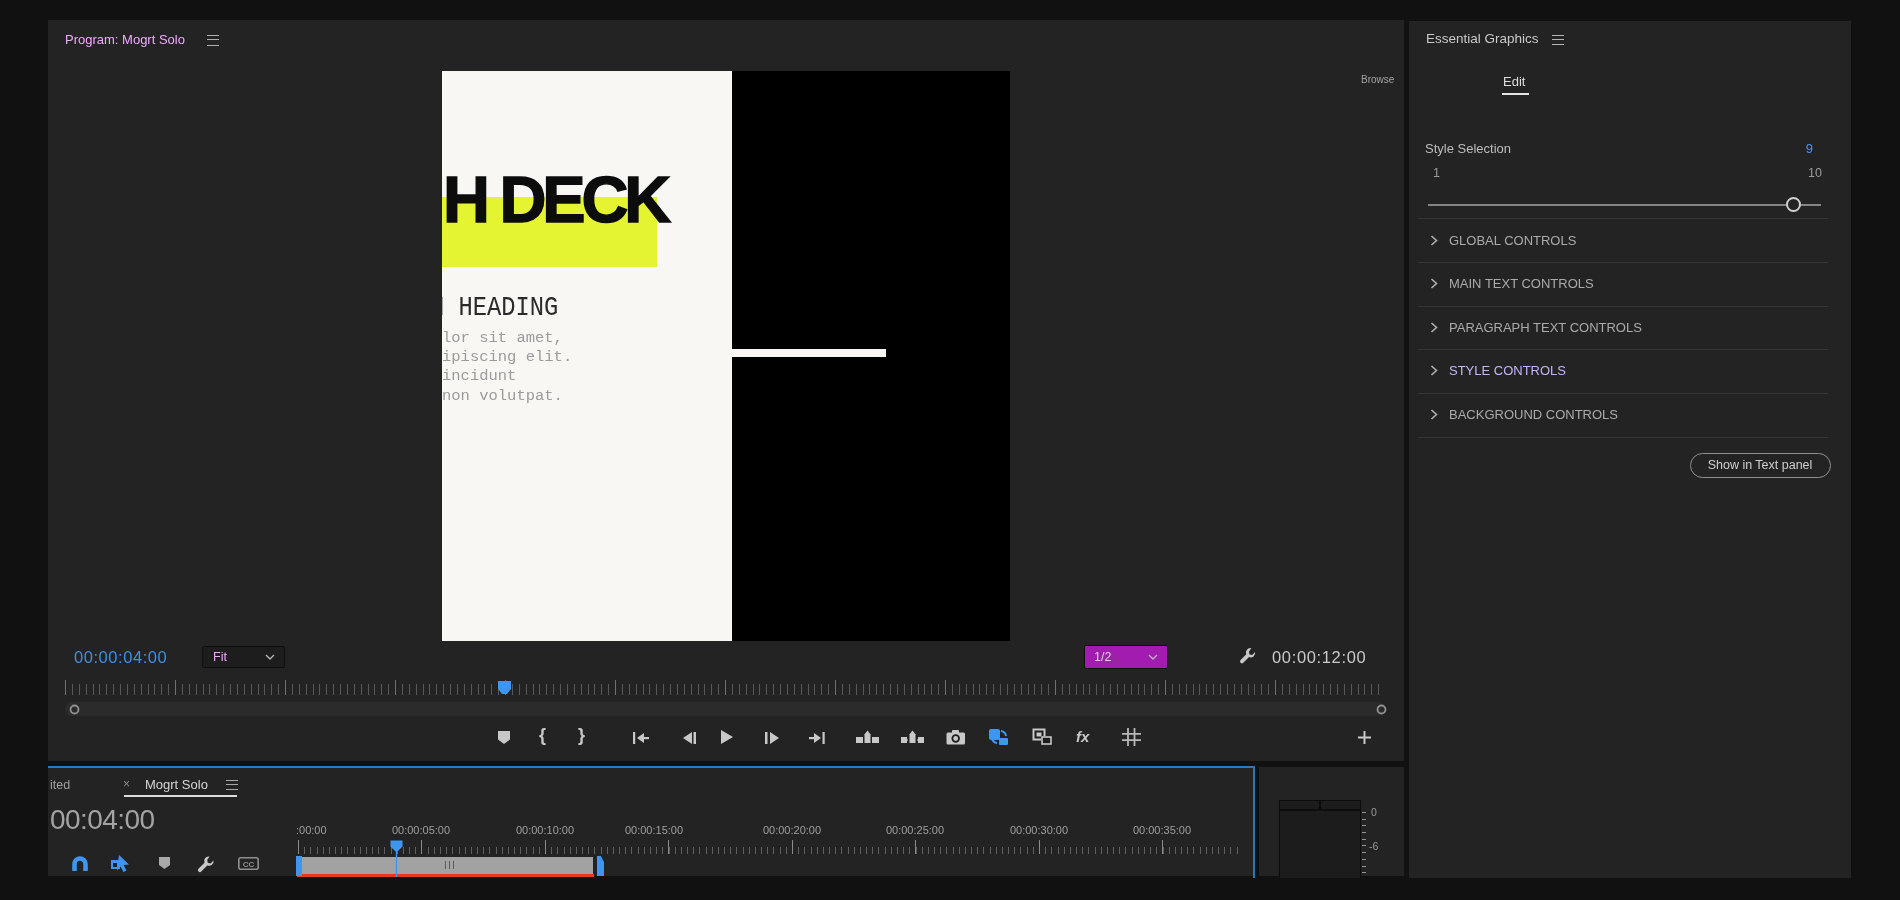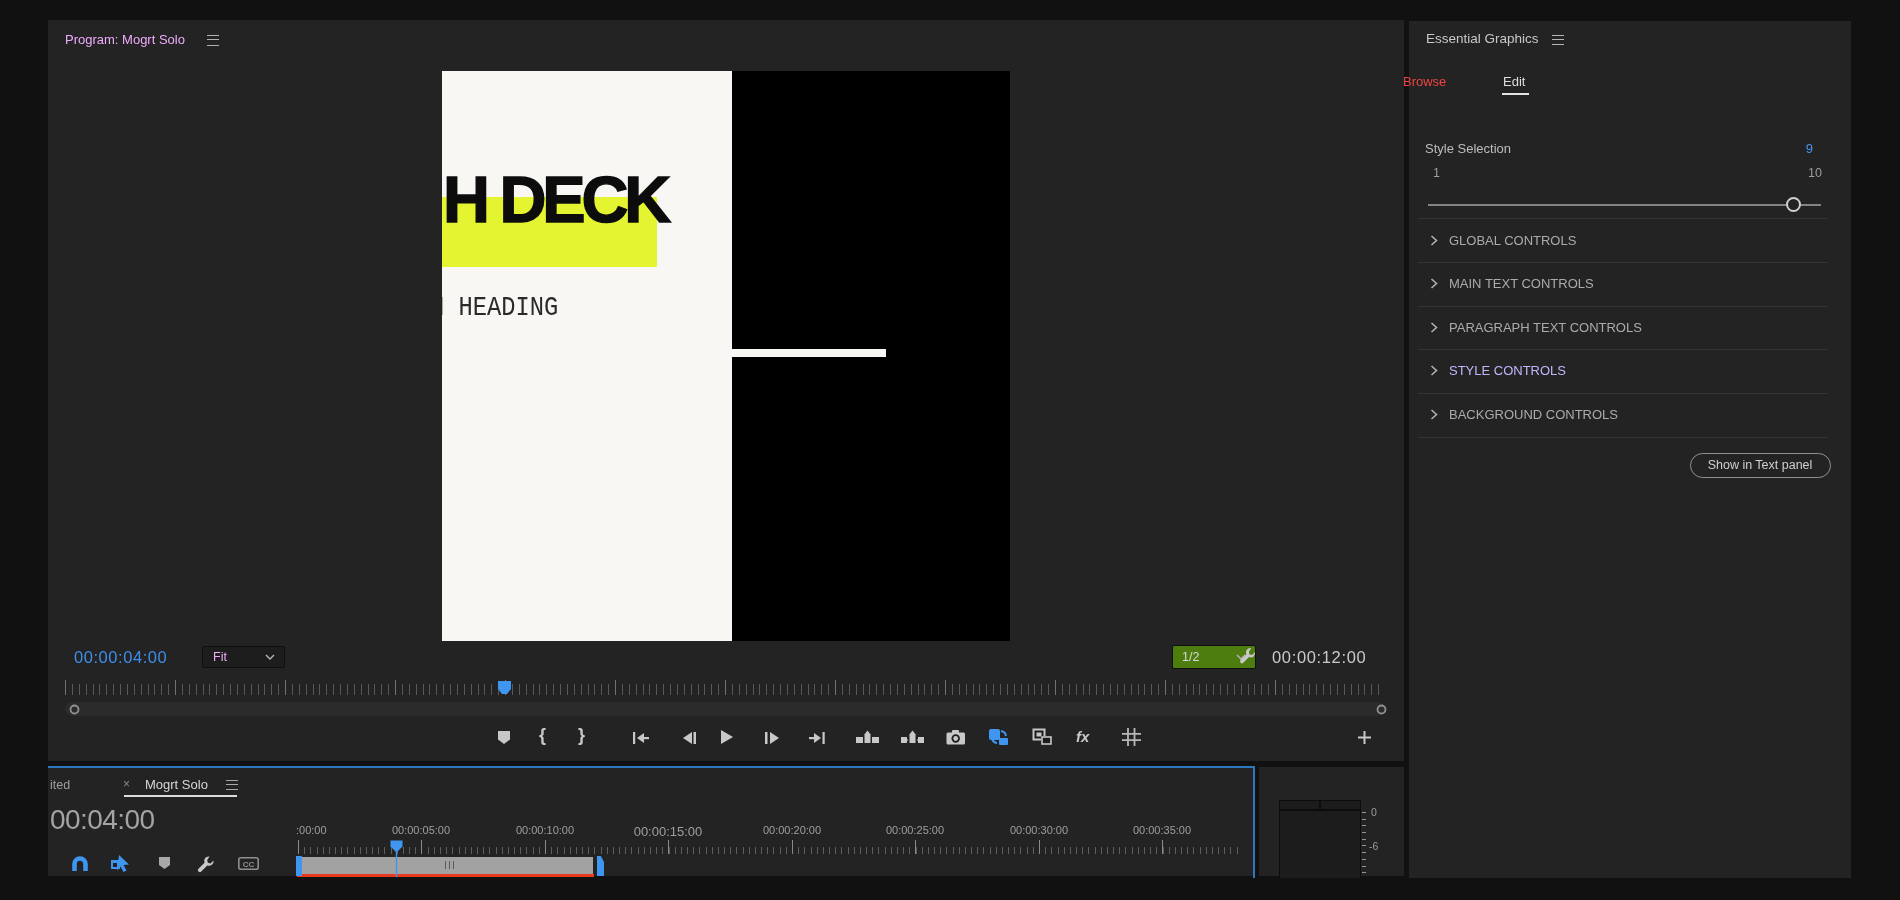--- a/index.html
+++ b/index.html
@@ -14,32 +14,36 @@
 <div class="panel" style="left:48px;top:20px;width:1356px;height:741px"></div>
 <div class="txt" style="left:65px;top:32px;font-size:13px;color:#f0abfc">Program: Mogrt Solo</div>
 <div class="abs" style="left:207px;top:35px;width:12px;height:9px;border-top:1.6px solid #b0b0b0;border-bottom:1.6px solid #b0b0b0">
     <div style="margin-top:2.7px;height:1.6px;background:#b0b0b0"></div>
   </div>
 
 <div class="abs" style="left:442px;top:71px;width:290px;height:570px;background:#f8f7f4;overflow:hidden">
   <div class="abs" style="left:0;top:126px;width:215px;height:70px;background:#e4f431"></div>
   <div class="txt" id="hdeck" style="left:1px;top:91px;font-size:65px;font-weight:bold;color:#0c0c0c;letter-spacing:-4.2px;-webkit-text-stroke:1.4px #0c0c0c">H DECK</div>
   <div class="txt" id="hheading" style="left:-12px;top:222px;font-size:27px;color:#2a2a2a;font-family:'Liberation Mono',monospace;transform:scaleX(0.88);transform-origin:0 0">H HEADING</div>
+  <div class="txt" id="para" style="left:0px;top:258px;font-size:15.5px;line-height:19.2px;color:#9b9b9b;font-family:'Liberation Mono',monospace">lor sit amet,
+ipiscing elit.
+incidunt
+non volutpat.</div>
 </div>
 <div class="abs" style="left:732px;top:71px;width:278px;height:570px;background:#000"></div>
 <div class="abs" style="left:732px;top:349px;width:154px;height:8px;background:#f8f7f4"></div>
 
 <div class="txt" style="left:74px;top:648px;font-size:16.5px;color:#3c8fe8;letter-spacing:0.55px">00:00:04:00</div>
 <div class="abs" style="left:202px;top:646px;width:81px;height:20px;background:#1d1d1d;border:1px solid #0f0f0f;border-radius:2px">
   <div class="txt" style="left:10px;top:3px;font-size:12.5px;color:#f0abfc">Fit</div>
   <svg style="left:62px;top:7px" width="10" height="6">
       <polyline points="1,1 5,5 9,1" fill="none" stroke="#b5b5b5" stroke-width="1.4"></polyline>
     </svg>
 </div>
-<div class="abs" style="left:1172px;top:645px;width:82px;height:22px;background:#4d7c0f;border:1px solid #0f0f0f;border-radius:2px">
+<div class="abs" style="left:1084px;top:645px;width:82px;height:22px;background:#a21caf;border:1px solid #0f0f0f;border-radius:2px">
   <div class="txt" style="left:9px;top:4px;font-size:12.5px;color:#d8d8d8">1/2</div>
   <svg style="left:63px;top:8px" width="10" height="6">
       <polyline points="1,1 5,5 9,1" fill="none" stroke="#b5b5b5" stroke-width="1.4"></polyline>
     </svg>
 </div>
 <svg style="left:1238px;top:646px" width="20" height="20">
     <path d="M13.2 2.2a4.4 4.4 0 0 0-4.9 6.1L2.6 14a1.9 1.9 0 1 0 2.7 2.7l5.7-5.7a4.4 4.4 0 0 0 6.1-4.9l-2.9 2.9-2.7-0.6-0.6-2.7z" fill="#c8c8c8"></path>
   </svg>
 <div class="txt" style="left:1272px;top:648px;font-size:16.5px;color:#c9c9c9;letter-spacing:0.65px">00:00:12:00</div>
 
@@ -154,21 +158,21 @@
     <path d="M13.5 2.5a4.5 4.5 0 0 0-5 6.2L2.7 14.4a2 2 0 1 0 2.8 2.8l5.8-5.8a4.5 4.5 0 0 0 6.2-5l-3 3-2.7-0.6-0.6-2.7z" fill="#c8c8c8"></path>
   </svg>
 <svg style="left:238px;top:857px" width="21" height="13">
   <rect x="0.8" y="0.8" width="19.4" height="11.4" rx="2" fill="none" stroke="#8f8f8f" stroke-width="1.6"></rect>
   <text x="10.5" y="9.5" font-size="8" font-weight="bold" fill="#8f8f8f" text-anchor="middle" font-family="Liberation Sans">CC</text>
 </svg>
 
 <div class="txt" style="left:296px;top:824px;font-size:11px;color:#9f9f9f">:00:00</div>
 <div class="txt" style="left:421px;top:824px;font-size:11px;color:#9f9f9f;transform:translateX(-50%)">00:00:05:00</div>
 <div class="txt" style="left:545px;top:824px;font-size:11px;color:#9f9f9f;transform:translateX(-50%)">00:00:10:00</div>
-<div class="txt" style="left:668px;top:824px;font-size:13px;color:#9f9f9f;transform:translateX(-50%)">00:00:15:00</div>
+<div class="txt" style="left:654px;top:824px;font-size:11px;color:#9f9f9f;transform:translateX(-50%)">00:00:15:00</div>
 <div class="txt" style="left:792px;top:824px;font-size:11px;color:#9f9f9f;transform:translateX(-50%)">00:00:20:00</div>
 <div class="txt" style="left:915px;top:824px;font-size:11px;color:#9f9f9f;transform:translateX(-50%)">00:00:25:00</div>
 <div class="txt" style="left:1039px;top:824px;font-size:11px;color:#9f9f9f;transform:translateX(-50%)">00:00:30:00</div>
 <div class="txt" style="left:1162px;top:824px;font-size:11px;color:#9f9f9f;transform:translateX(-50%)">00:00:35:00</div>
 
 <div class="abs" style="left:298px;top:840px;width:942px;height:14px;background:
  repeating-linear-gradient(90deg,#8a8a8a 0 1px,transparent 1px 123.5px),
  repeating-linear-gradient(90deg,#5f5f5f 0 1px,transparent 1px 6.175px) 0 7px / 100% 7px no-repeat"></div>
 
 <div class="abs" style="left:298px;top:857px;width:295px;height:17px;background:#a2a2a2"></div>
@@ -190,21 +194,21 @@
 <div class="abs" style="left:1319px;top:800px;width:1.5px;height:10px;background:#0c0c0c"></div>
 <div class="abs" style="left:1362px;top:812px;width:4px;height:62px;background:repeating-linear-gradient(180deg,#939393 0 1px,transparent 1px 6.7px)"></div>
 <div class="txt" style="left:1371px;top:806px;font-size:10.5px;color:#9a9a9a">0</div>
 <div class="txt" style="left:1369px;top:840px;font-size:10.5px;color:#9a9a9a">-6</div>
 
 <div class="panel" style="left:1409px;top:21px;width:442px;height:857px"></div>
 <div class="txt" style="left:1426px;top:31px;font-size:13.5px;color:#c9c9c9">Essential Graphics</div>
 <div class="abs" style="left:1552px;top:35px;width:12px;height:8px;border-top:1.6px solid #b5b5b5;border-bottom:1.6px solid #b5b5b5">
     <div style="margin-top:2.6px;height:1.6px;background:#b5b5b5"></div>
   </div>
-<div class="txt" style="left:1403px;top:74px;font-size:13px;color:#ef4444">Browse</div>
+<div class="txt" style="left:1361px;top:74px;font-size:10px;color:#a3a3a3">Browse</div>
 <div class="txt" style="left:1503px;top:74px;font-size:13px;color:#dedede">Edit</div>
 <div class="abs" style="left:1502px;top:93px;width:27px;height:2px;background:#e5e5e5"></div>
 
 <div class="txt" style="left:1425px;top:141px;font-size:13px;color:#bdbdbd">Style Selection</div>
 <div class="txt" style="left:1813px;top:141px;font-size:13px;color:#4596f0;transform:translateX(-100%)">9</div>
 <div class="txt" style="left:1433px;top:166px;font-size:12.5px;color:#9d9d9d">1</div>
 <div class="txt" style="left:1822px;top:166px;font-size:12.5px;color:#9d9d9d;transform:translateX(-100%)">10</div>
 <div class="abs" style="left:1428px;top:204px;width:393px;height:1.5px;background:#848484"></div>
 <svg style="left:1785px;top:196px" width="17" height="17">
     <circle cx="8.5" cy="8.5" r="6.5" fill="#232323" stroke="#cfcfcf" stroke-width="2"></circle>

